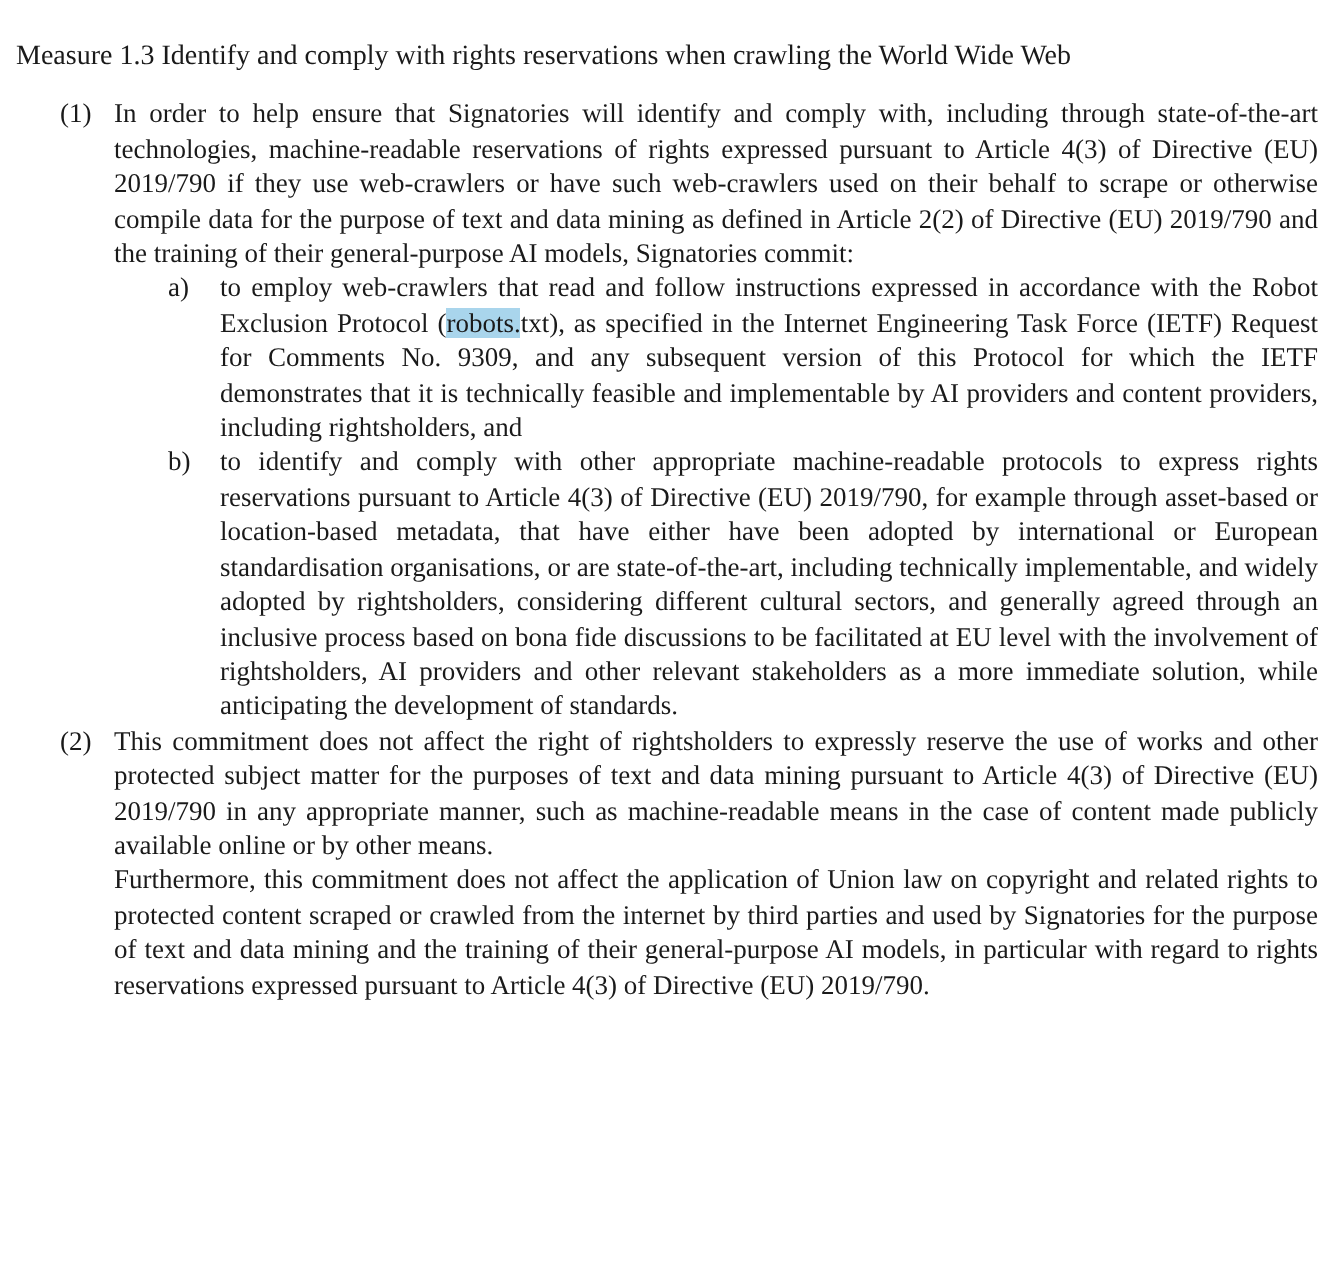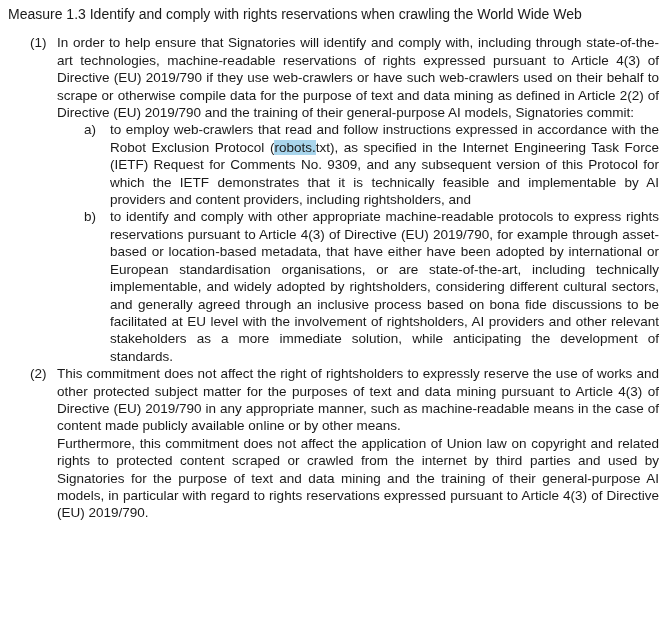--- a/index.html
+++ b/index.html
@@ -3,24 +3,24 @@
 <meta charset="utf-8">
 <style>
   html, body { margin: 0; padding: 0; background: #ffffff; }
   .page {
     position: relative;
     width: 668px;
     height: 532px;
     box-sizing: border-box;
     background: #ffffff;
     color: #1a1a1a;
-    font-family: Liberation Sans, sans-serif;
+    font-family: Liberation Serif, serif;
     font-size: 13.5px;
     line-height: 17.4px;
-    padding-top: 6px;
+    padding-top: 20px;
     overflow: hidden;
   }
   .title {
     font-size: 14px;
     font-weight: 400;
     margin: 0 8px 11px 8px;
     white-space: nowrap;
   }
   p.block {
     margin: 0;

